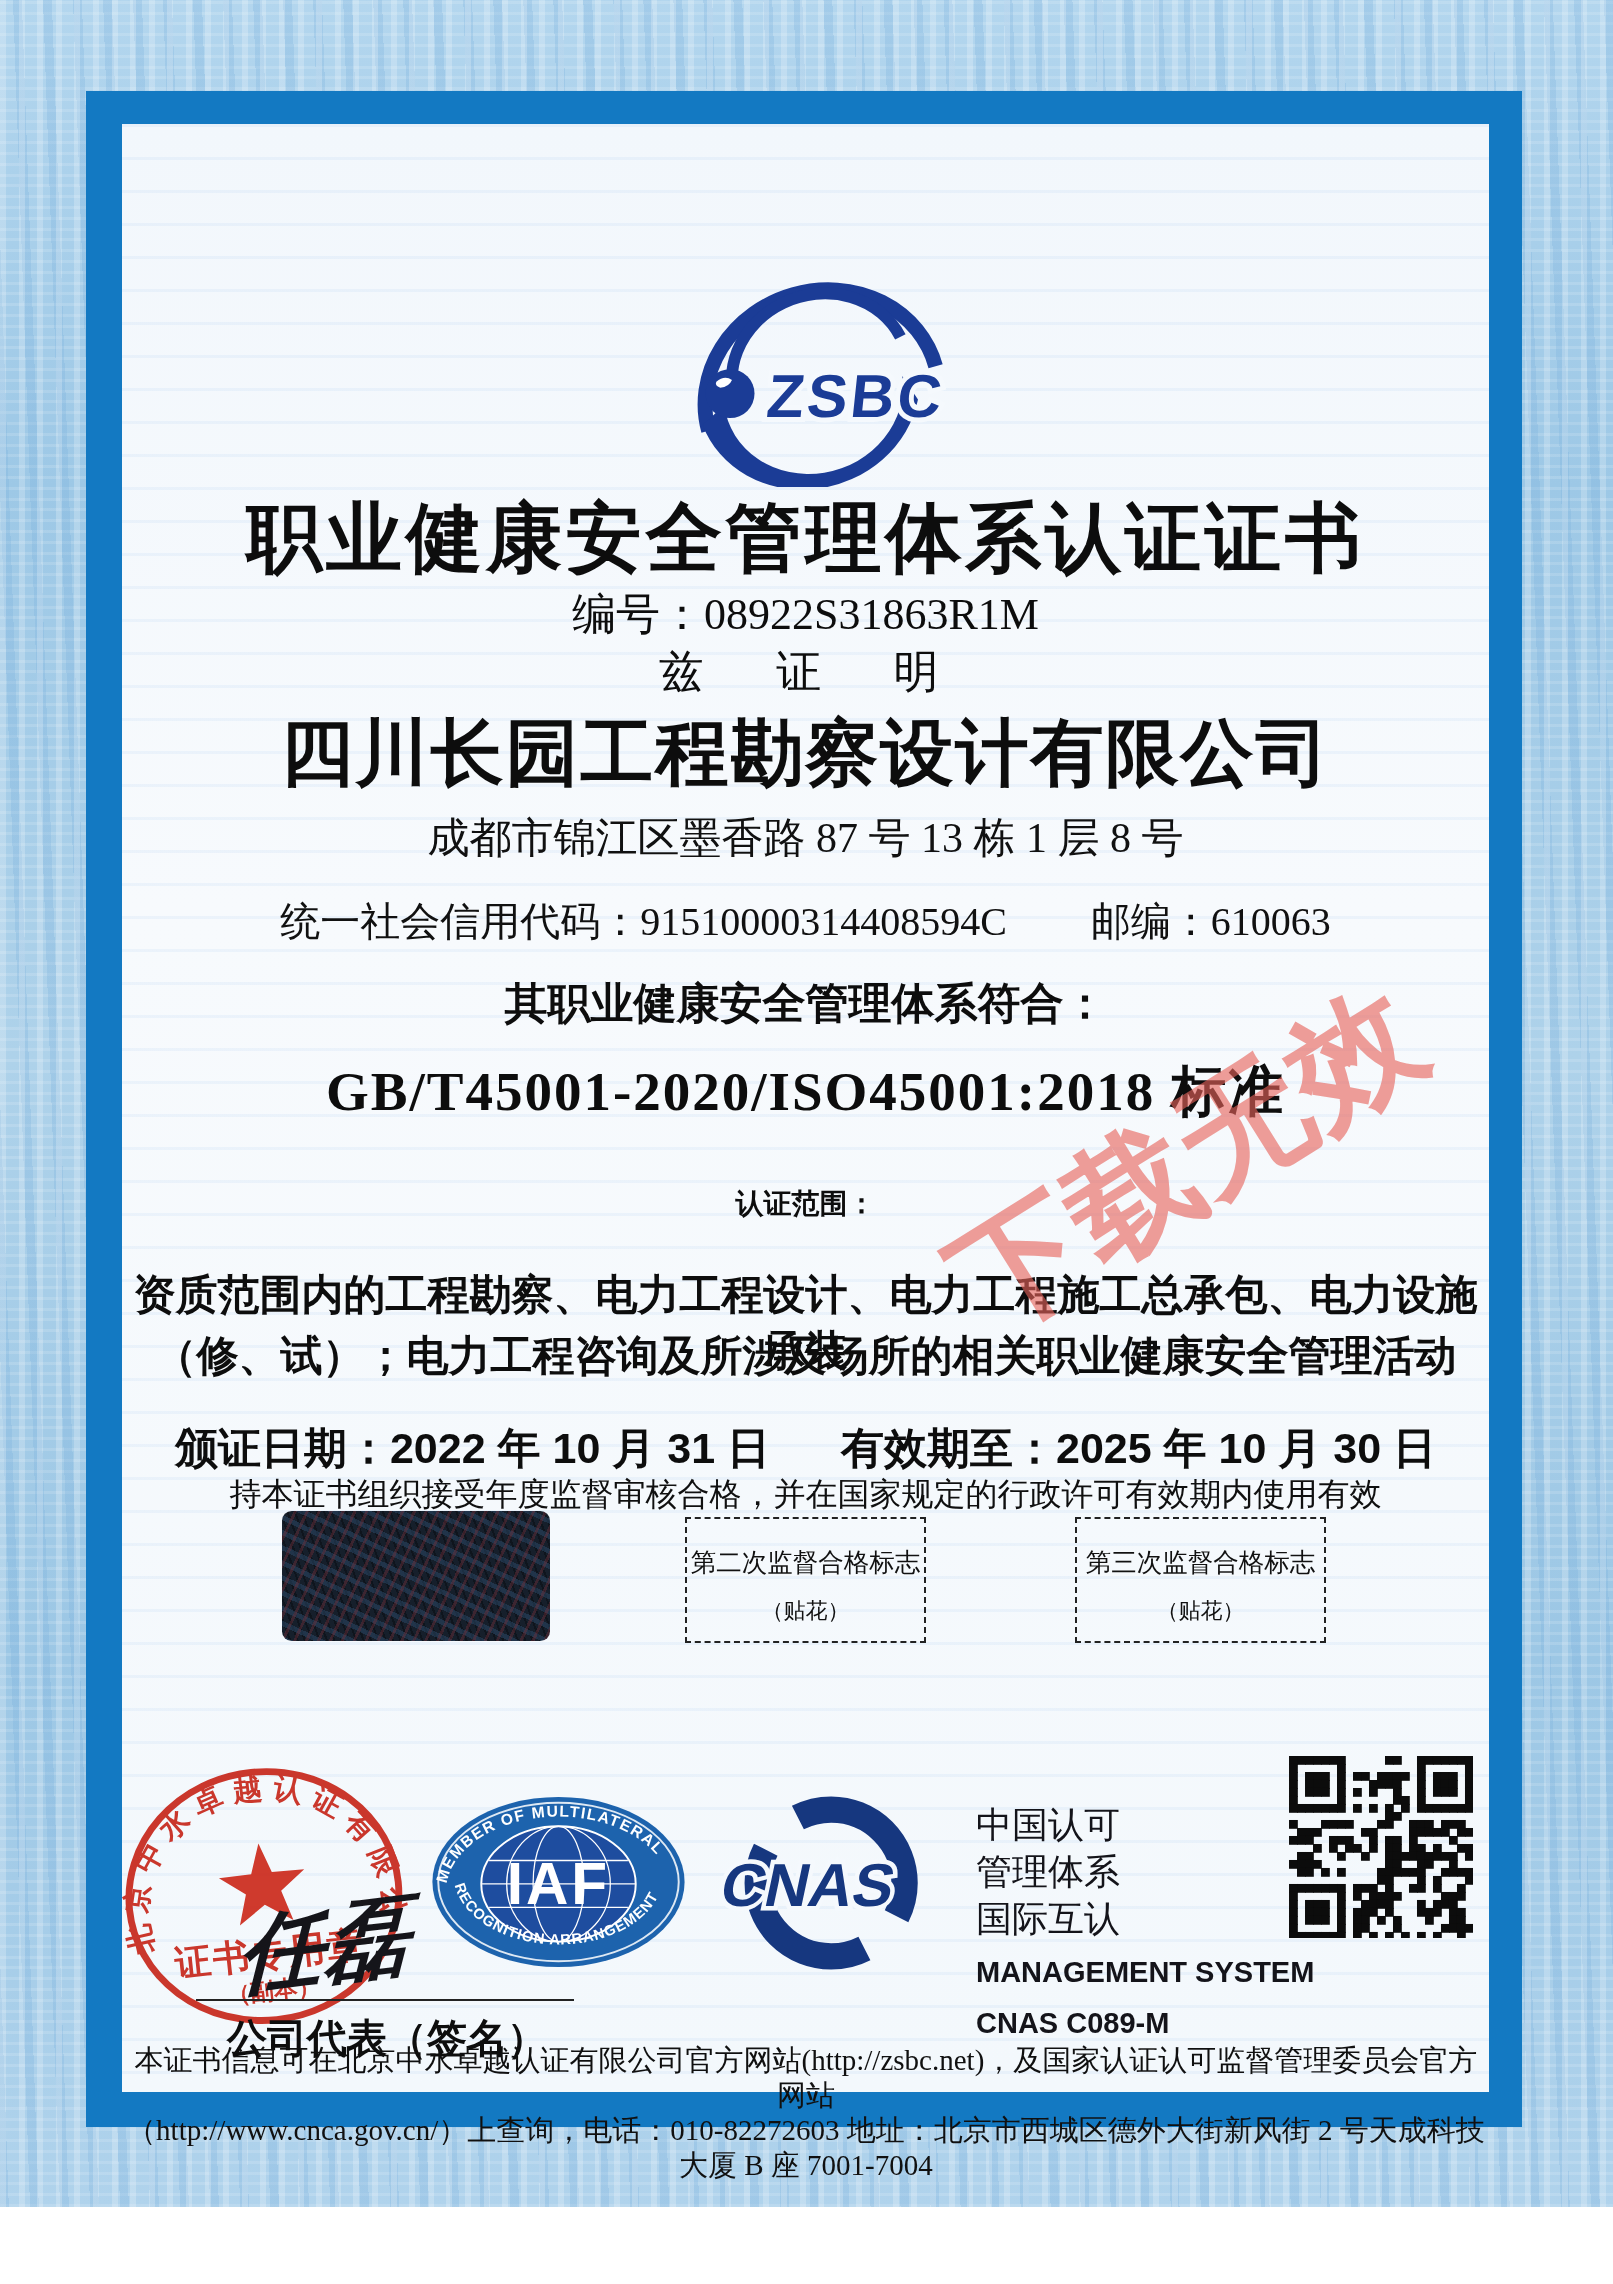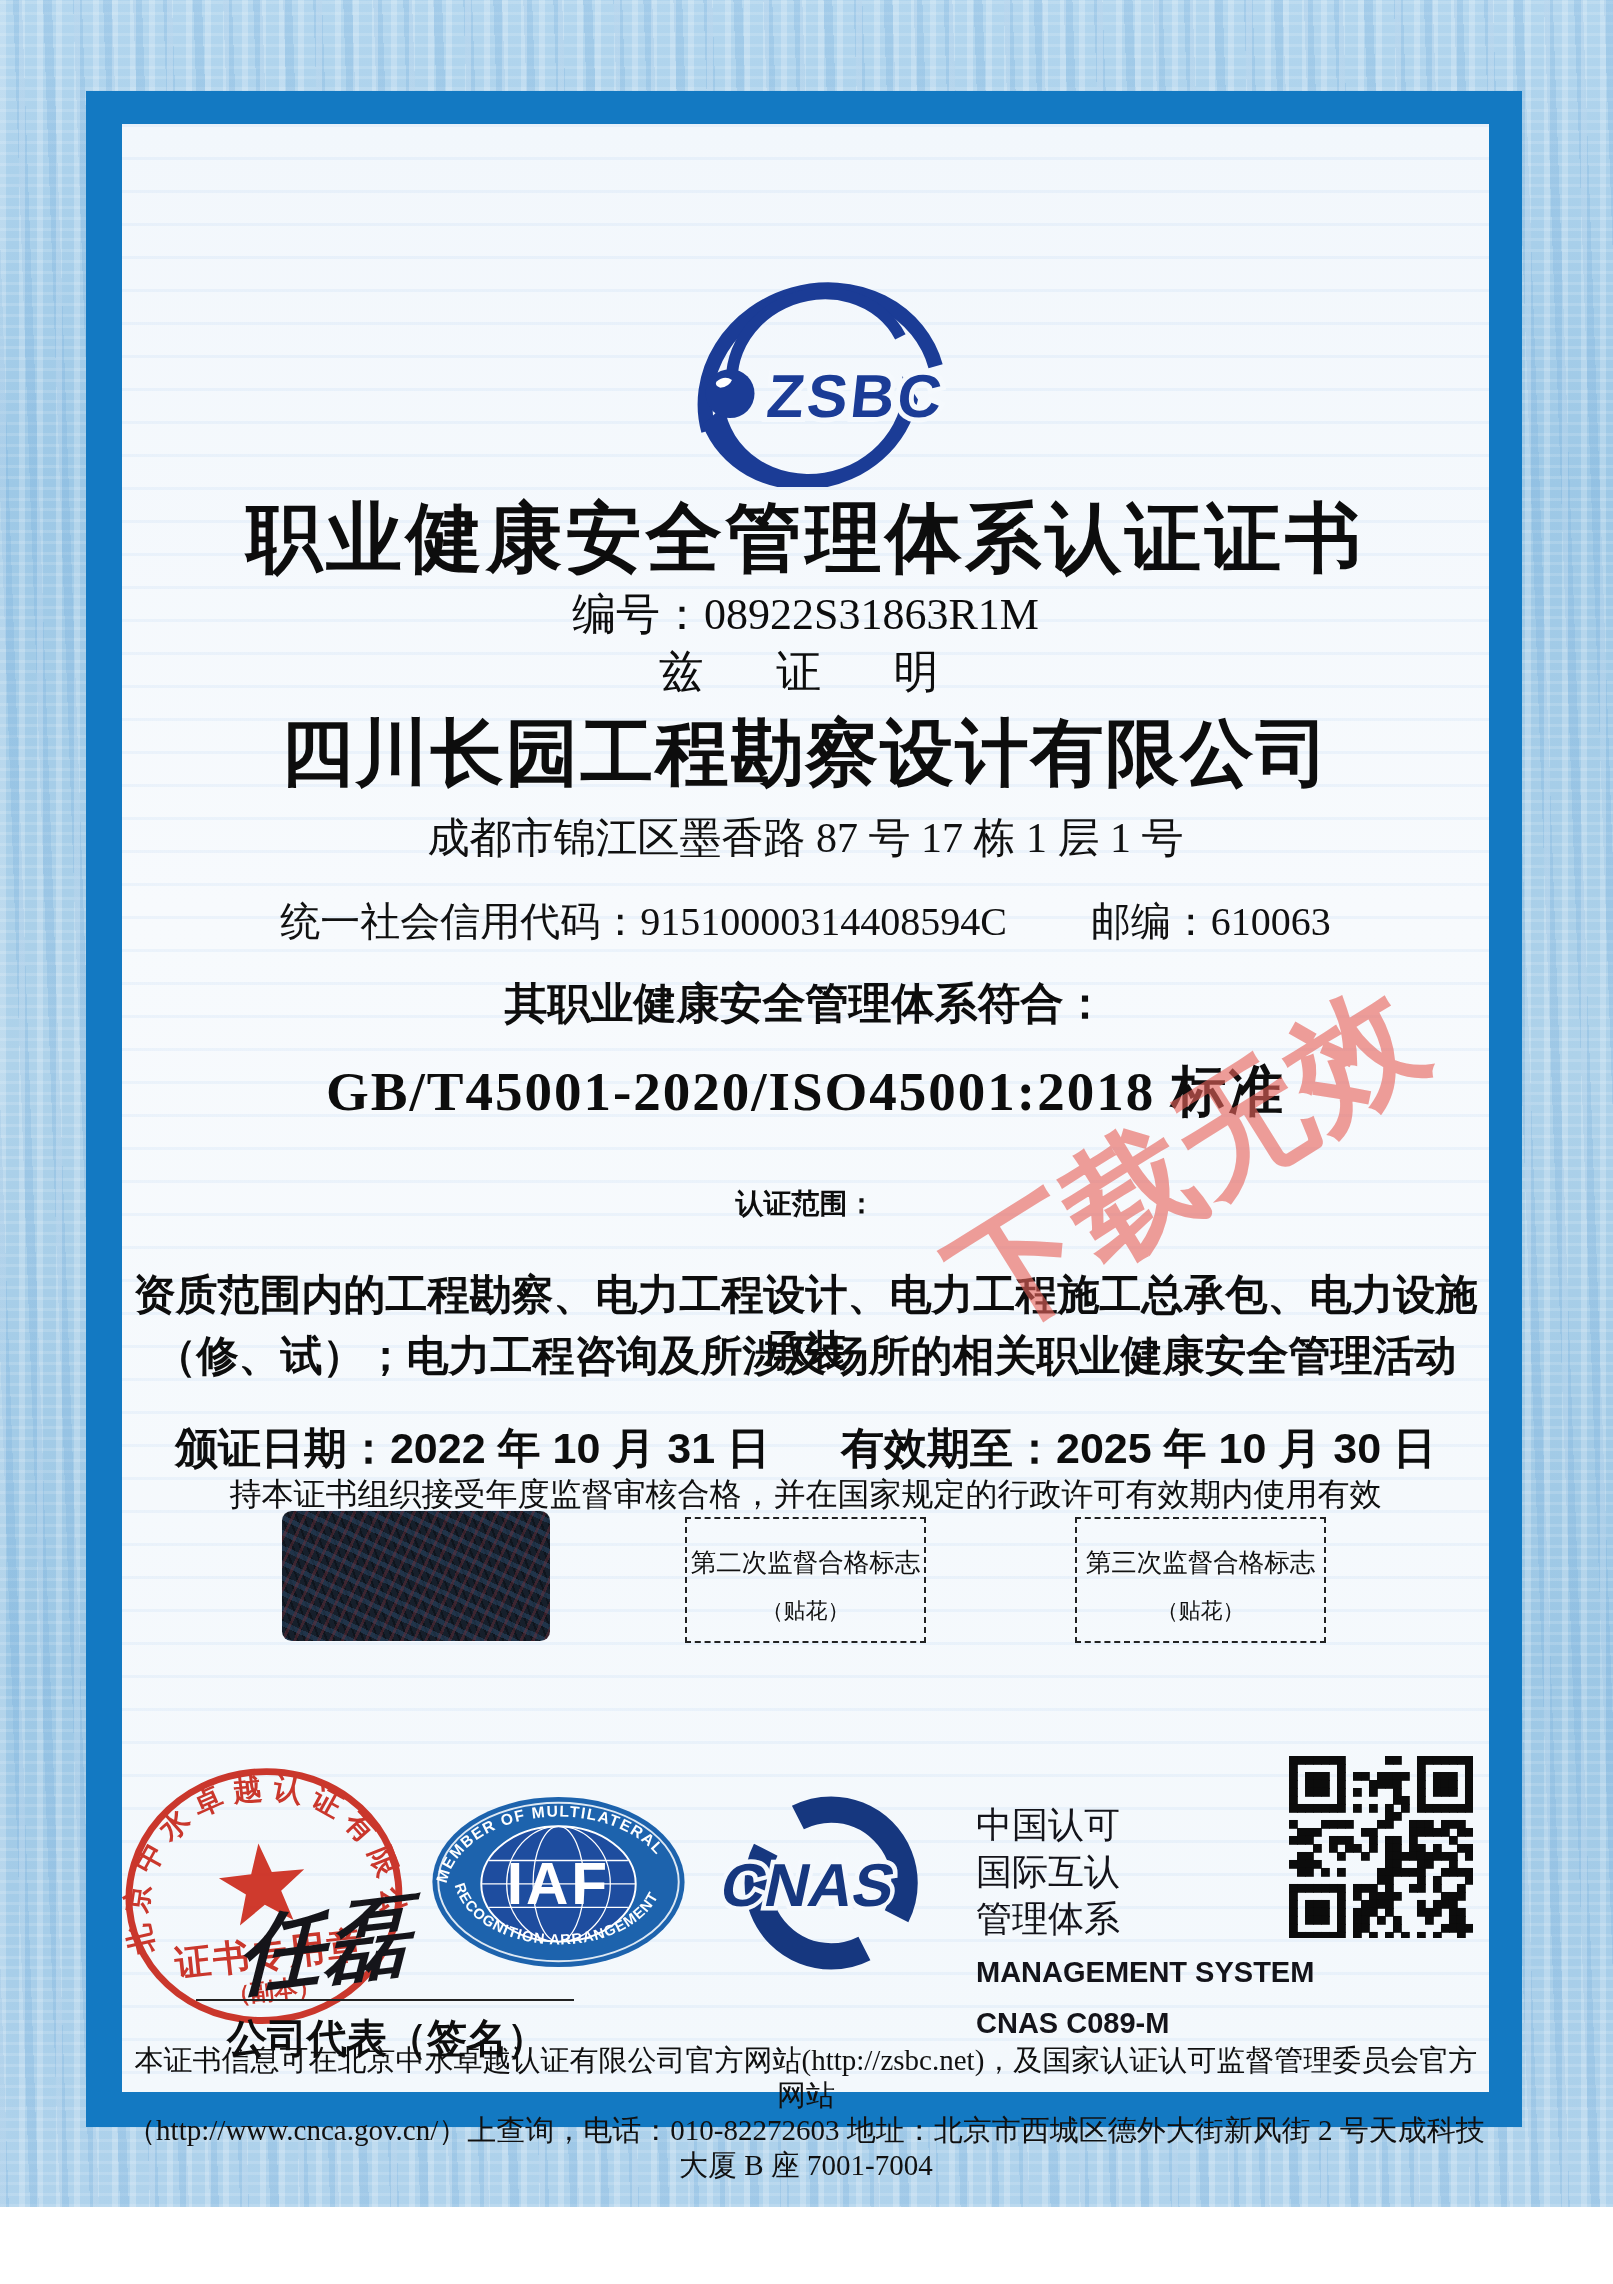--- a/index.html
+++ b/index.html
@@ -91,21 +91,21 @@
     <div class="abs ctr" id="title">职业健康安全管理体系认证证书</div>
 
     <div class="abs ctr serif" id="number-line">
       <span>编号：</span><span>08922S31863R1M</span>
     </div>
 
     <div class="abs ctr serif" id="hereby">兹　证　明</div>
 
     <div class="abs ctr" id="company-name">四川长园工程勘察设计有限公司</div>
 
-    <div class="abs ctr serif" id="address-line">成都市锦江区墨香路 87 号 17 栋 1 层 1 号</div>
+    <div class="abs ctr serif" id="address-line">成都市锦江区墨香路 87 号 13 栋 1 层 8 号</div>
 
     <div class="abs ctr serif" id="credit-line">
       <span>统一社会信用代码：</span><span>91510000314408594C</span><span style="display:inline-block;width:84px;"></span><span>邮编：</span><span>610063</span>
     </div>
 
     <div class="abs ctr serif" id="statement">其职业健康安全管理体系符合：</div>
 
     <div class="abs ctr serif" id="standard">GB/T45001-2020/ISO45001:2018 标准</div>
 
     <div class="abs ctr serif" id="scope-label">认证范围：</div>
@@ -171,22 +171,22 @@
 
     <svg class="abs" id="cnas" viewBox="0 0 232 190">
       <circle cx="132" cy="95" r="75" fill="none" stroke="#16377f" stroke-width="27" pathLength="100" stroke-dasharray="40 10 40 10" stroke-dashoffset="-17.5"></circle>
       <g transform="translate(104,118) skewX(-12)">
         <text x="0" y="0" text-anchor="middle" font-size="62" font-weight="900" fill="#16377f" style="paint-order:stroke;stroke:#f5f9fd;stroke-width:9">CNAS</text>
       </g>
     </svg>
 
     <div class="abs" id="accred">
       <div class="cn">中国认可</div>
+      <div class="cn">管理体系</div>
       <div class="cn">国际互认</div>
-      <div class="cn">管理体系</div>
       <div class="en">MANAGEMENT SYSTEM</div>
       <div class="en">CNAS C089-M</div>
     </div>
 
     <svg class="abs" id="qr" viewBox="0 0 188 186">
         <rect x="0.00" y="0.00" width="9" height="9" fill="#0c0c0c"></rect>
         <rect x="8.17" y="0.00" width="9" height="9" fill="#0c0c0c"></rect>
         <rect x="16.35" y="0.00" width="9" height="9" fill="#0c0c0c"></rect>
         <rect x="24.52" y="0.00" width="9" height="9" fill="#0c0c0c"></rect>
         <rect x="32.70" y="0.00" width="9" height="9" fill="#0c0c0c"></rect>

